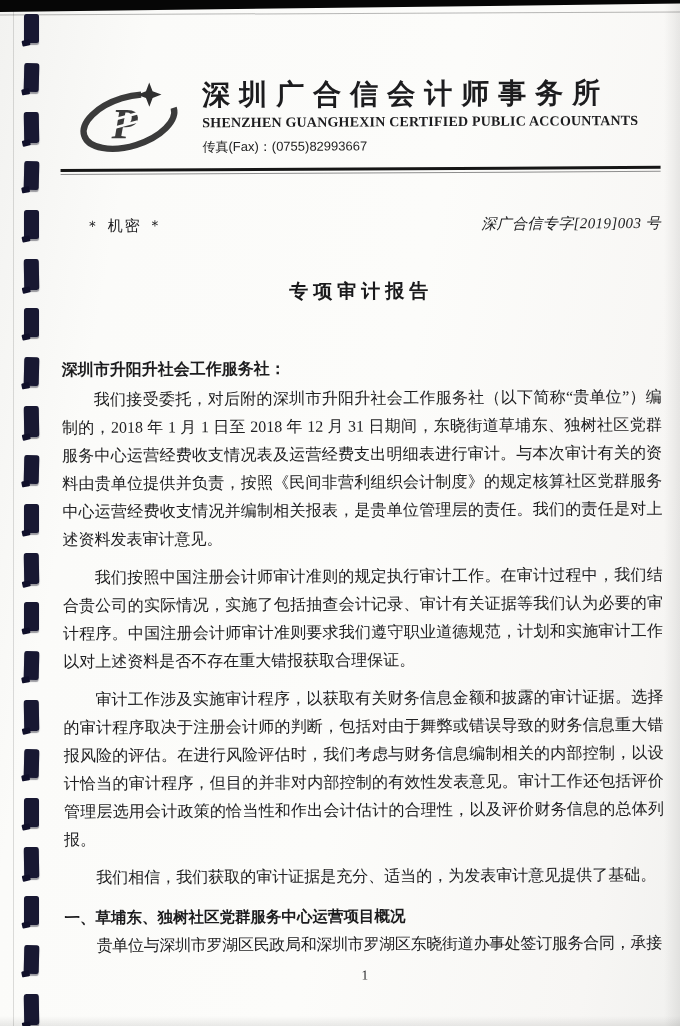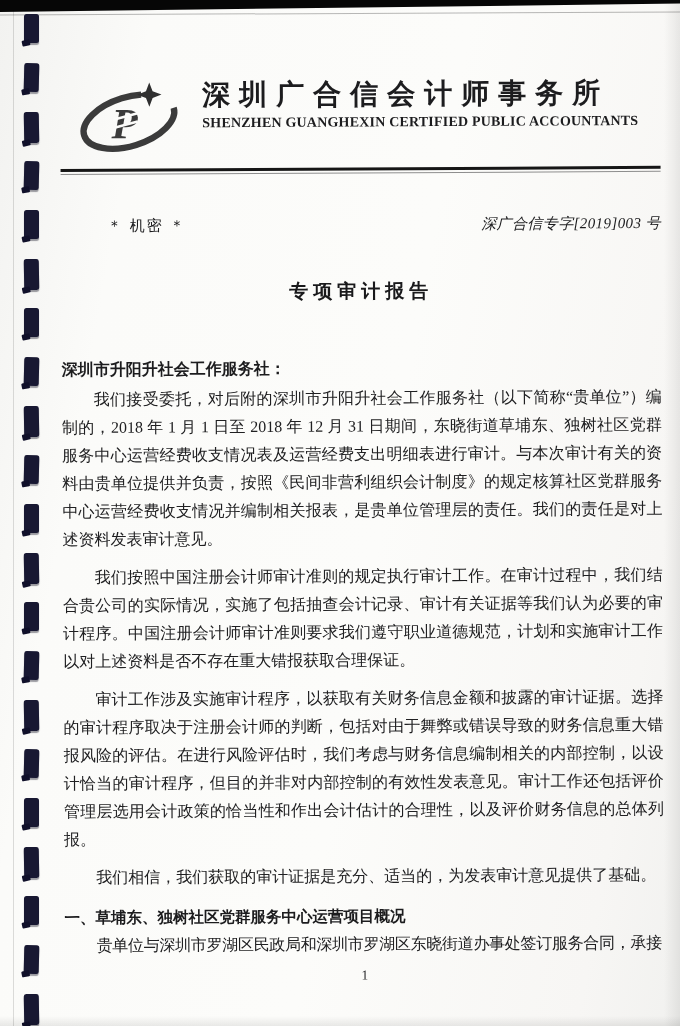--- a/index.html
+++ b/index.html
@@ -34,21 +34,21 @@
   .letterhead{display:flex;align-items:flex-start;}
   .logo{width:122px;height:82px;flex:none;margin-left:12px;margin-top:2px;}
   .lh-text{flex:1;padding-left:8px;padding-top:2px;}
   .firm-cn{font-size:28px;font-weight:bold;letter-spacing:9px;white-space:nowrap;line-height:32px;}
   .firm-en{font-size:14px;font-weight:bold;letter-spacing:.2px;white-space:nowrap;margin-top:4px;}
   .contact{display:flex;justify-content:space-between;margin-top:7px;font-size:13px;
     font-family:"Liberation Sans","DejaVu Sans",sans-serif;color:#222;padding-right:6px;}
   .rule-thick{height:3px;background:#161616;margin-top:7px;}
   .rule-thin{height:1px;background:#8e8e8e;margin-top:2px;}
   .meta-row{display:flex;justify-content:space-between;align-items:baseline;margin-top:42px;font-size:15px;}
-  .confidential{margin-left:46px;letter-spacing:2px;}
+  .confidential{margin-left:24px;letter-spacing:2px;}
   .doc-number{letter-spacing:.4px;font-style:italic;}
   .report-title{text-align:center;font-size:19px;font-weight:bold;letter-spacing:5px;margin-top:44px;
     font-family:"Liberation Sans","DejaVu Sans",sans-serif;color:#19191b;}
   .salutation{margin-top:50px;font-size:16px;font-weight:bold;line-height:28px;
     font-family:"Liberation Sans","DejaVu Sans",sans-serif;}
   p.body{font-size:16px;line-height:28px;text-align:justify;margin:10px 0 0;text-indent:2em;color:#202022;}
   p.body:first-of-type{margin-top:2px;}
   .section-heading{font-weight:bold;font-size:15.5px;line-height:28px;margin-top:12px;
     font-family:"Liberation Sans","DejaVu Sans",sans-serif;}
   p.section-para{font-size:16px;line-height:28px;margin:0;text-indent:2em;letter-spacing:-.3px;color:#202022;}
@@ -94,20 +94,21 @@
         <ellipse cx="58" cy="42" rx="48" ry="25" transform="rotate(-17 58 42)" fill="none" stroke="#3b3b3b" stroke-width="6.5" stroke-dasharray="196 42"></ellipse>
         <path d="M79,2 l3.4,9 L91.5,14.4 l-9.1,3.4 L79,27 l-3.4,-9.2 L66.5,14.4 l9.1,-3.4 Z" fill="#303030"></path>
         <text x="40" y="59" font-size="44" font-style="italic" font-weight="bold" font-family="serif" fill="#3b3b3b">P</text>
         <path d="M42,40 l25,-6.5" stroke="#fcfcfa" stroke-width="2.6"></path>
         <path d="M44,48 l23,-6" stroke="#fcfcfa" stroke-width="2.6"></path>
       </svg>
       <div class="lh-text">
         <div class="firm-cn">深圳广合信会计师事务所</div>
         <div class="firm-en">SHENZHEN GUANGHEXIN CERTIFIED PUBLIC ACCOUNTANTS</div>
         <div class="contact">
+          <span>传真(Fax)：(0755)82993667</span>
         </div>
       </div>
     </div>
 
     <div class="rule-thick"></div>
     <div class="rule-thin"></div>
 
     <div class="meta-row">
       <span class="confidential">＊ 机密 ＊</span>
       <span class="doc-number">深广合信专字[2019]003 号</span>

